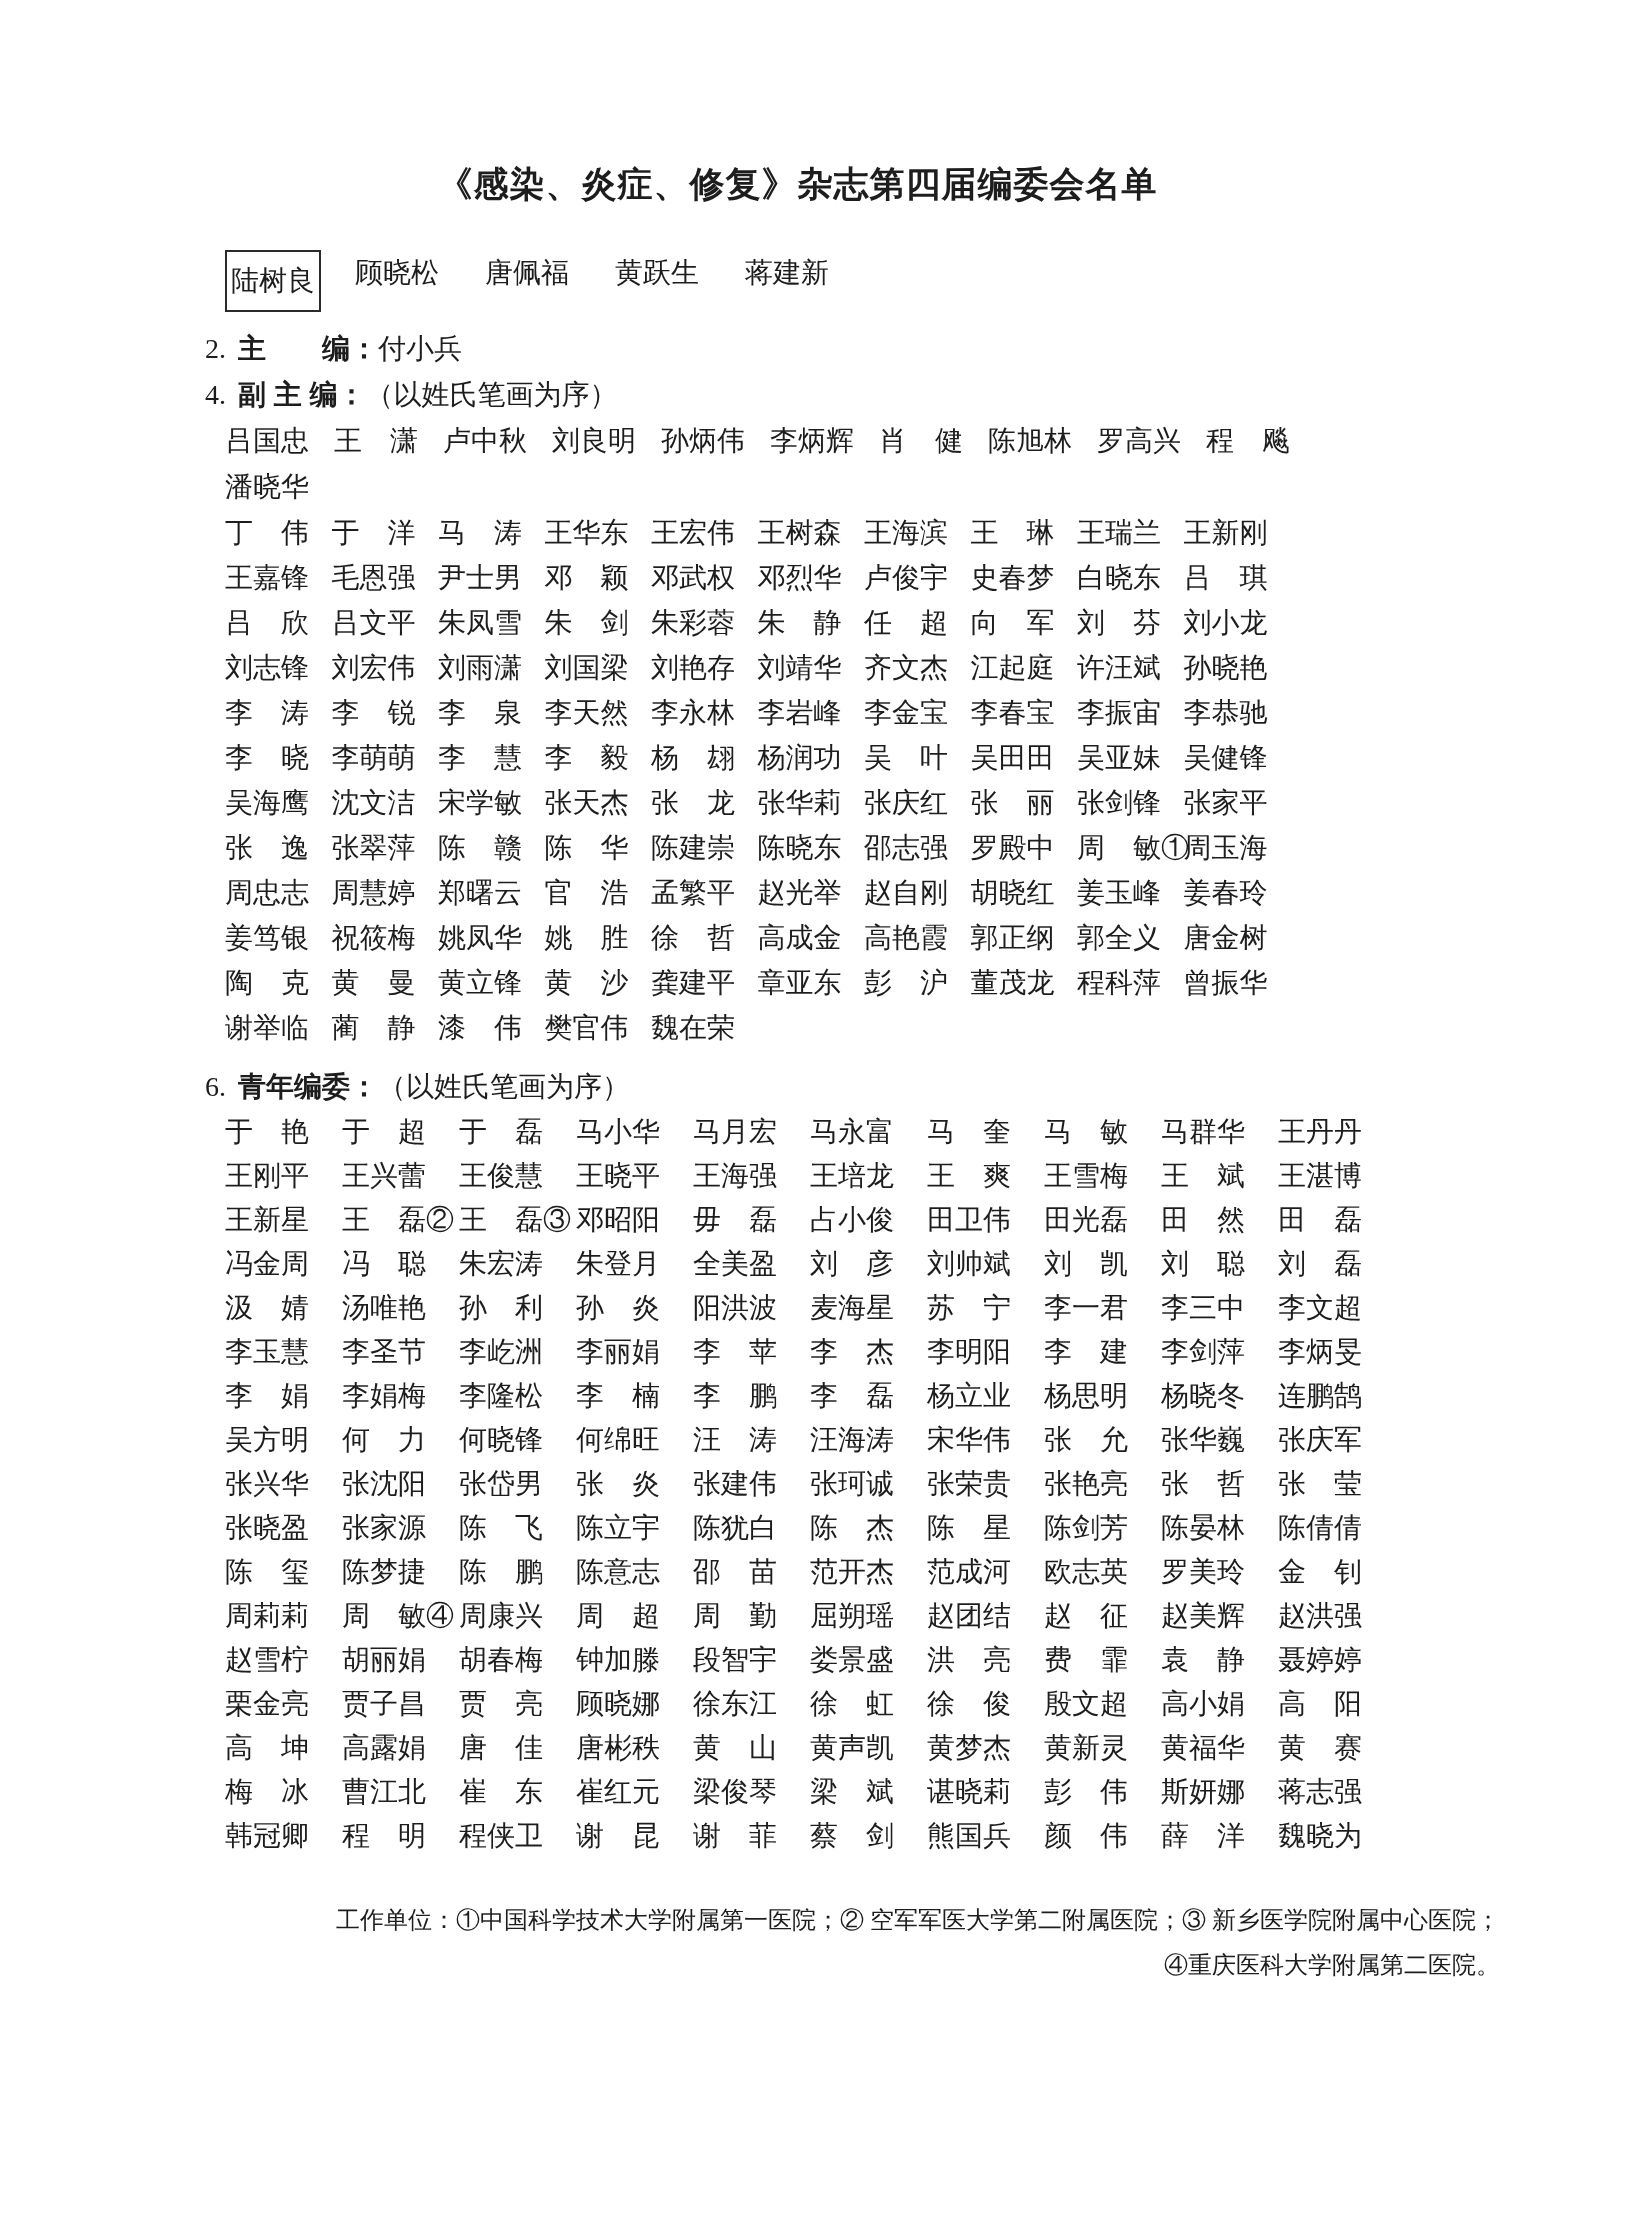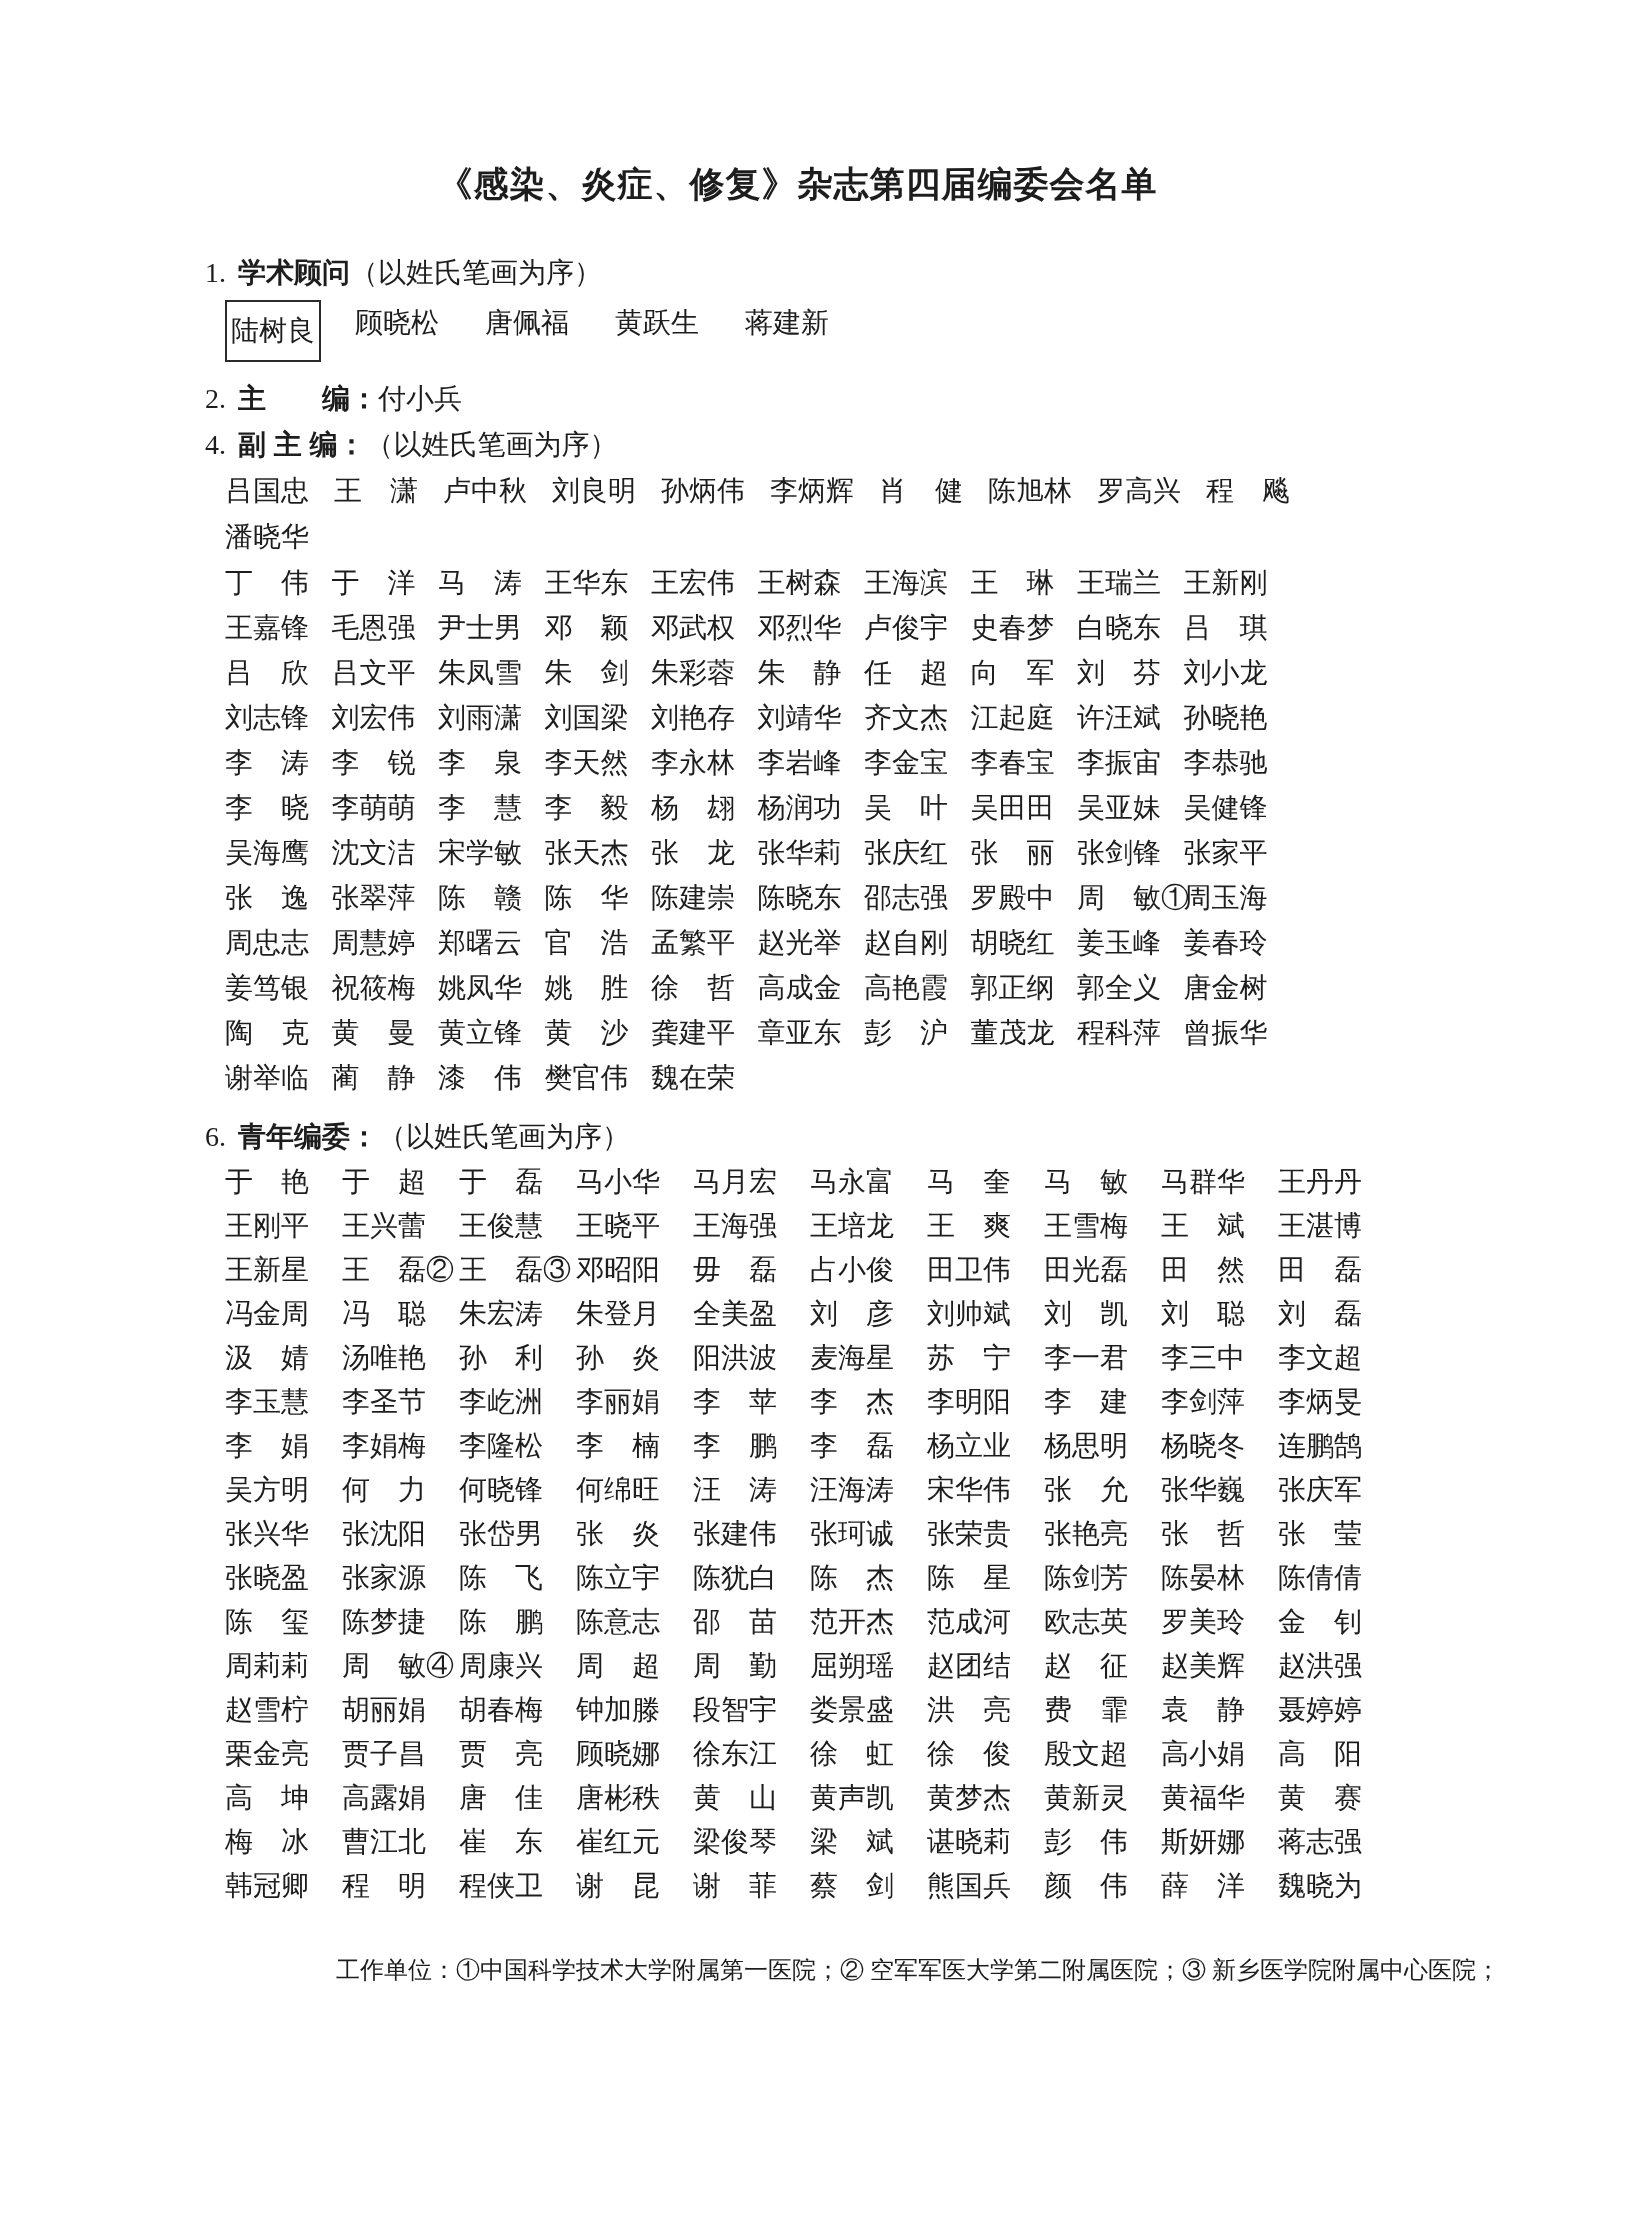--- a/index.html
+++ b/index.html
@@ -41,23 +41,20 @@
   .footnote{margin:40px 0 0 -50px;width:1345px;font-size:24px;line-height:45px;text-align:right;}
   .fn-line1{padding-left:145px;}
 </style>
 </head>
 <body>
 
 <div class="page">
 
   <div class="title">《感染、炎症、修复》杂志第四届编委会名单</div>
 
-  <div class="sec-header">
-    <span class="sec-num">1.</span><span class="sec-label">学术顾问</span><span class="sec-suffix">（以姓氏笔画为序）</span>
-  </div>
   <div class="name-grid grid-adv">
       <div class="name-row">
         <span class="name-cell"><span class="nm boxed">陆树良</span></span>
         <span class="name-cell"><span class="nm">顾晓松</span></span>
         <span class="name-cell"><span class="nm">唐佩福</span></span>
         <span class="name-cell"><span class="nm">黄跃生</span></span>
         <span class="name-cell"><span class="nm">蒋建新</span></span>
       </div>
     </div>
 
@@ -434,15 +431,16 @@
         <span class="name-cell"><span class="nm">蔡　剑</span></span>
         <span class="name-cell"><span class="nm">熊国兵</span></span>
         <span class="name-cell"><span class="nm">颜　伟</span></span>
         <span class="name-cell"><span class="nm">薛　洋</span></span>
         <span class="name-cell"><span class="nm">魏晓为</span></span>
       </div>
     </div>
 
   <div class="footnote">
     <div class="fn-line1">工作单位：①中国科学技术大学附属第一医院；② 空军军医大学第二附属医院；③ 新乡医学院附属中心医院；</div>
+    <div class="fn-line2">④重庆医科大学附属第二医院。</div>
   </div>
 
 </div>
 
 </body></html>

